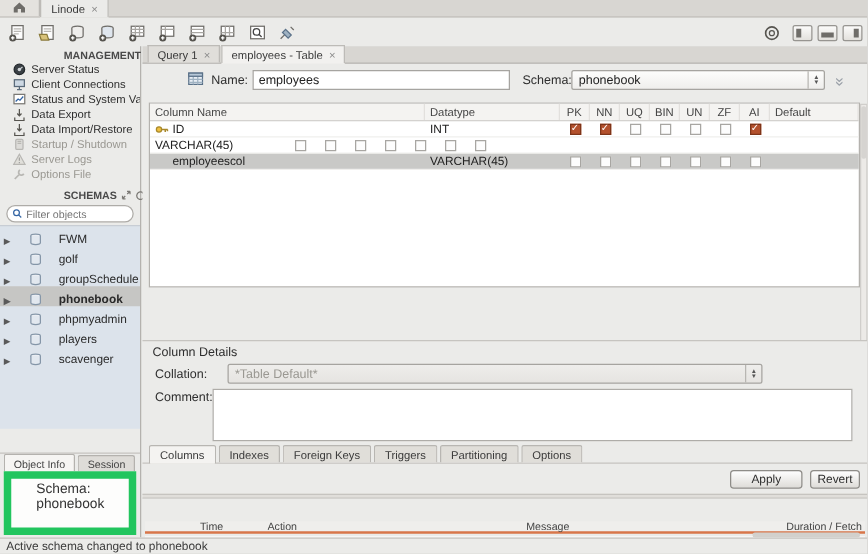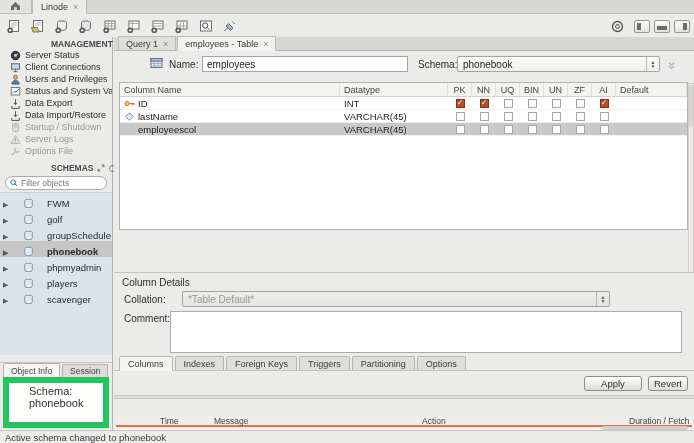--- a/index.html
+++ b/index.html
@@ -238,29 +238,20 @@
           <svg width="11" height="11" viewBox="0 0 11 11">
             <rect x="1.5" y="1.8" width="8" height="5.4" fill="#cdd8e3" stroke="#5a6a7a"></rect>
             <path d="M3.6 9.6h3.8M5.5 7.2v2.4" stroke="#5a6a7a"></path>
           </svg>
         </span>
       <span>Client Connections</span>
     </div>
     <div class="s-item">
       <span>
           <svg width="11" height="11" viewBox="0 0 11 11">
-            <circle cx="5.5" cy="3.3" r="2" fill="#d8b684" stroke="#8a7040"></circle>
-            <path d="M1.8 10c.4-2.6 2-3.6 3.7-3.6s3.3 1 3.7 3.6z" fill="#5a7fa5" stroke="#3c5f85"></path>
-          </svg>
-        </span>
-      <span>Users and Privileges</span>
-    </div>
-    <div class="s-item">
-      <span>
-          <svg width="11" height="11" viewBox="0 0 11 11">
             <rect x="1.2" y="1.5" width="8.6" height="7.5" fill="#fff" stroke="#7a7874"></rect>
             <path d="M2.5 7.2l2-2 1.5 1 2.6-3" fill="none" stroke="#3465a4"></path>
           </svg>
         </span>
       <span>Status and System Variables</span>
     </div>
     <div class="s-item">
       <span>
           <svg width="11" height="11" viewBox="0 0 11 11">
             <path d="M1.8 8v2.4h7.4V8" fill="none" stroke="#56544f"></path>
@@ -500,28 +491,20 @@
         <div class="c-flag">
             <span class="cb"></span>
           </div>
         <div class="c-flag">
             <span class="cb checked"></span>
           </div>
         <div class="c-def"></div>
       </div>
 
       <div class="grow">
-        <div class="c-name">
-          <span>
-              <svg width="11" height="9" viewBox="0 0 11 9">
-                <path d="M5.5 0.8L9.2 4.5 5.5 8.2 1.8 4.5z" fill="#eaf0f6" stroke="#7191b3"></path>
-              </svg>
-            </span>
-          <span>lastName</span>
-        </div>
         <div class="c-type">VARCHAR(45)</div>
         <div class="c-flag">
             <span class="cb"></span>
           </div>
         <div class="c-flag">
             <span class="cb"></span>
           </div>
         <div class="c-flag">
             <span class="cb"></span>
           </div>
@@ -614,22 +597,22 @@
       <button class="btn" style="left:534px; width:40px;">Revert</button>
     </div>
 
     <div class="splitter"></div>
 
     <div class="output">
       <div class="outhead">
         <div style="width:14px;"></div>
         <div style="width:14px;"></div>
         <div style="width:70px; padding-left:16px;">Time</div>
+        <div style="width:207px;">Action</div>
         <div style="width:208px;">Message</div>
-        <div style="width:207px;">Action</div>
         <div style="flex:1;">Duration / Fetch</div>
       </div>
       <div class="outrow"></div>
       <div class="hthumb"></div>
     </div>
   </div>
 
   <div class="statusbar">
     <span>Active schema changed to phonebook</span>
   </div>

